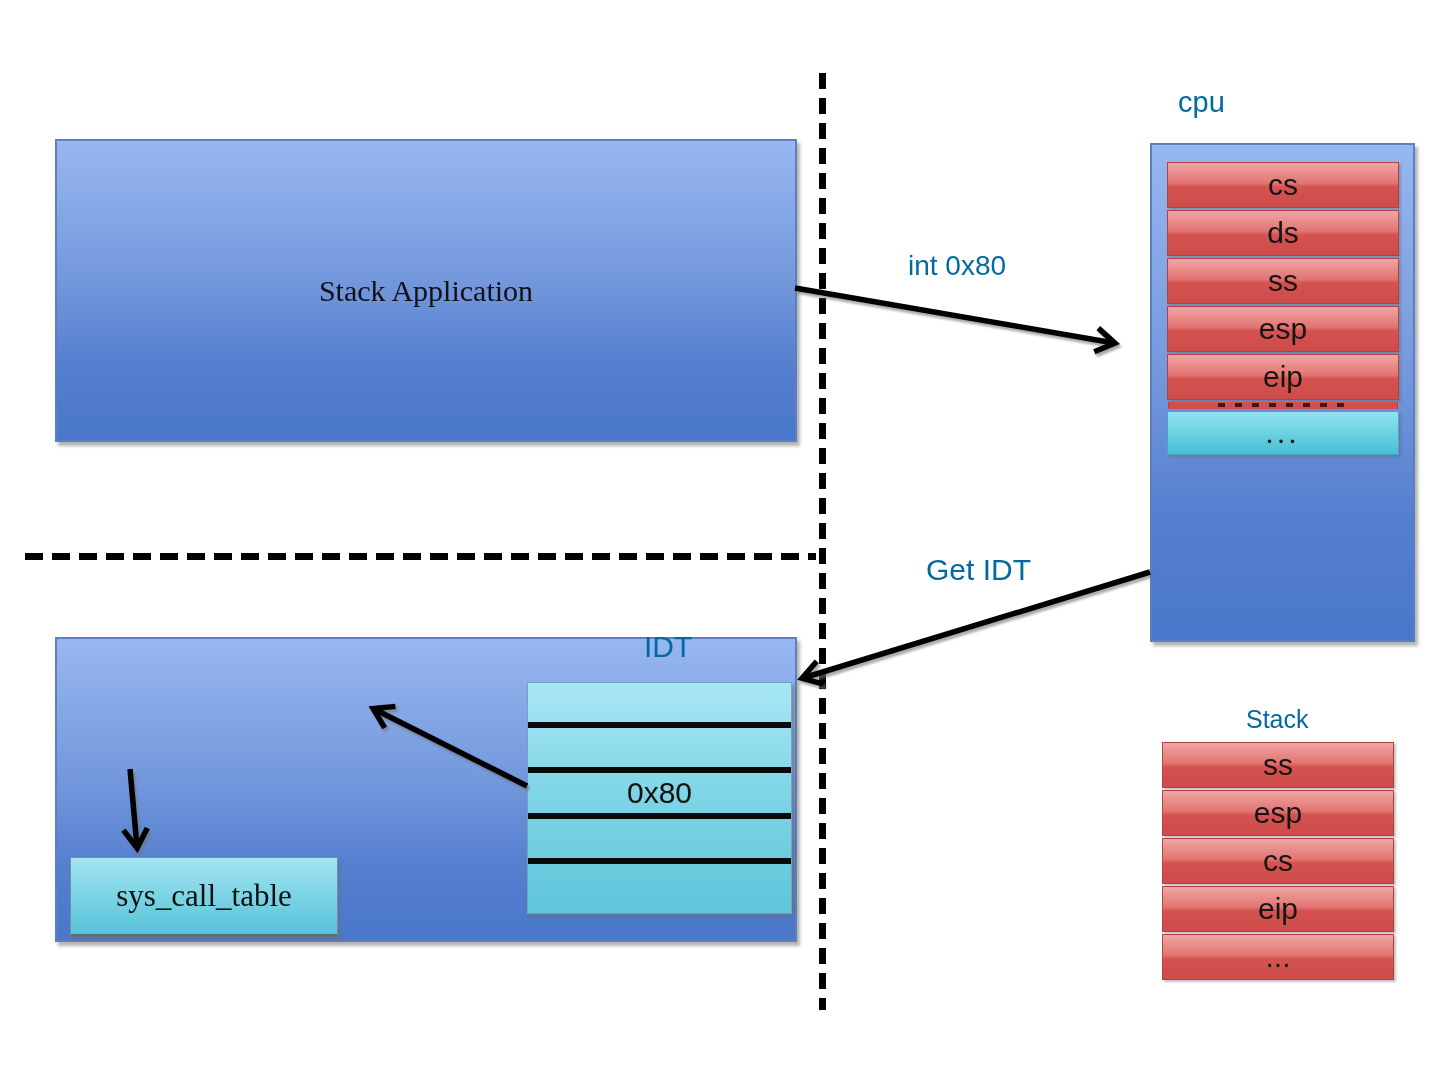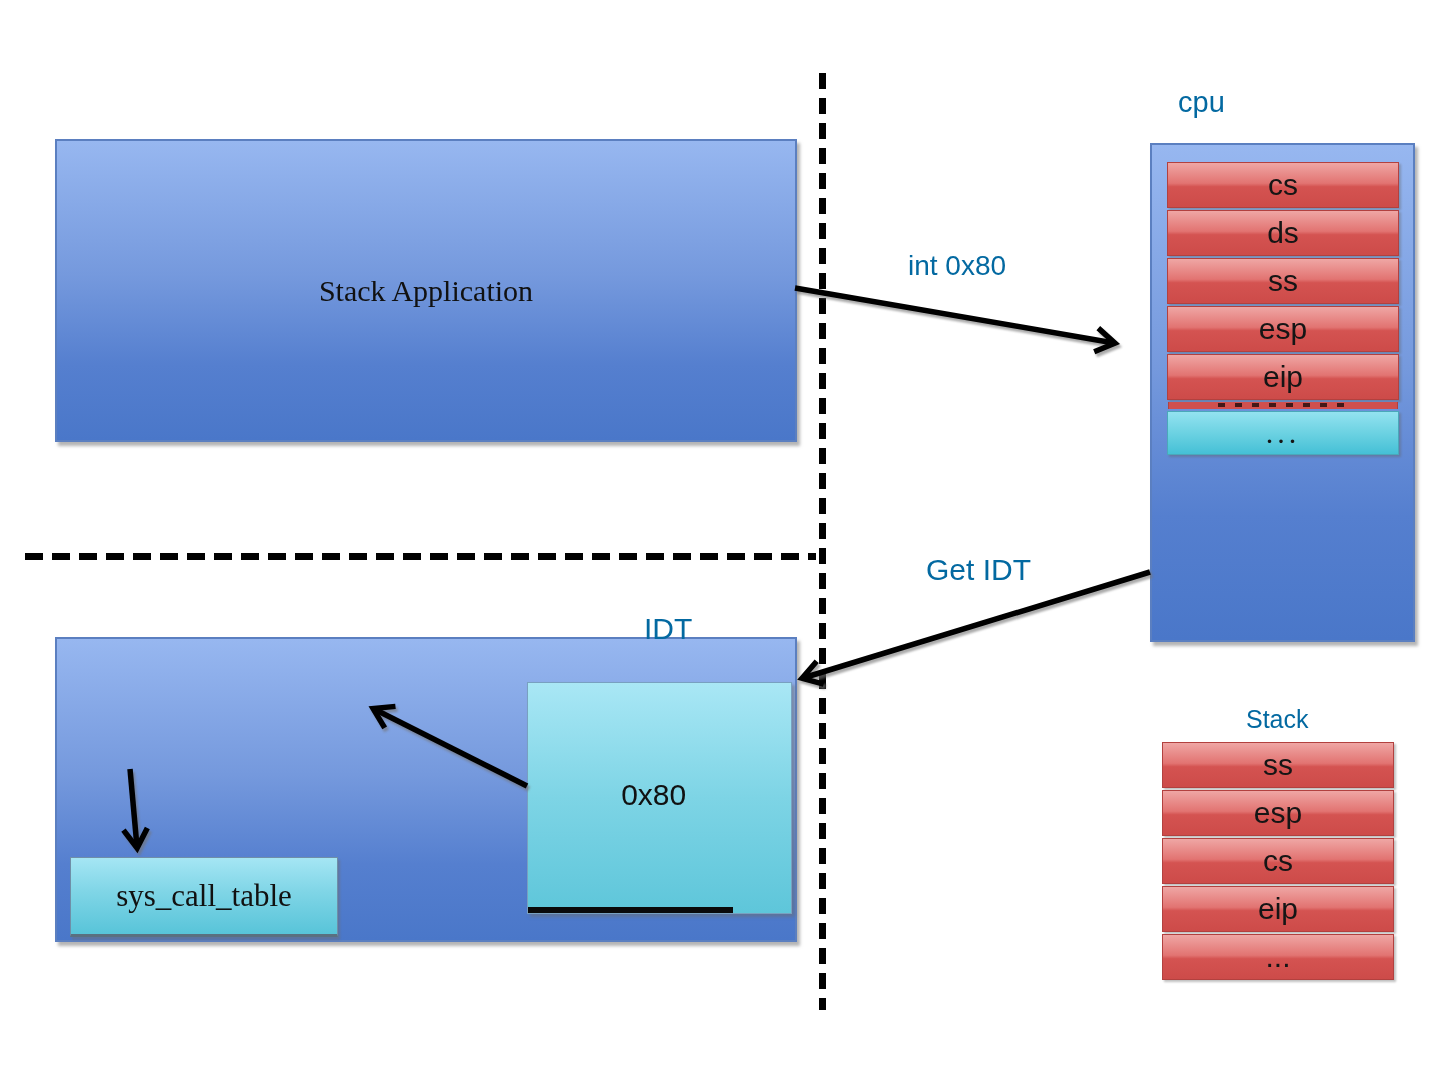--- a/index.html
+++ b/index.html
@@ -82,27 +82,27 @@
   
   #int-label{left:908px;top:250px;font-size:28px;}
   #getidt-label{left:906px;top:553px;font-size:30px;margin-left:20px;}
 
   
   #kernel-box{left:55px;top:637px;width:738px;height:301px;}
   #entry-box{left:75px;top:644px;width:283px;height:126px;}
   #entry-box .txt{font-size:26px;}
   #sys-box{left:70px;top:857px;width:266px;height:76px;}
   #sys-box .txt{font-size:31px;}
-  #idt-title{left:644px;top:612px;font-size:30px;}
+  #idt-title{left:644px;top:630px;font-size:30px;}
   #idt-table{
     position:absolute;left:527px;top:682px;width:263px;height:230px;
     background:linear-gradient(180deg,#a9e7f5 0%,#7dd4e5 50%,#5ec6da 100%);
     border:1px solid #78a0c0;
     box-shadow:3px 3px 3px rgba(110,110,110,0.5);
-    display:flex;flex-direction:row;
+    display:flex;flex-direction:column;
   }
   .idt-row{flex:1;border-bottom:6px solid #0a0a0a;
     display:flex;align-items:center;justify-content:center;
     font-family:"Liberation Sans",sans-serif;font-size:30px;color:#111;}
   .idt-row:last-child{border-bottom:none;flex:1.25;}
 
   
   #stack-title{left:1246px;top:705px;font-size:25px;}
   #stack-box{position:absolute;left:1162px;top:742px;width:232px;
     display:flex;flex-direction:column;gap:2px;}

